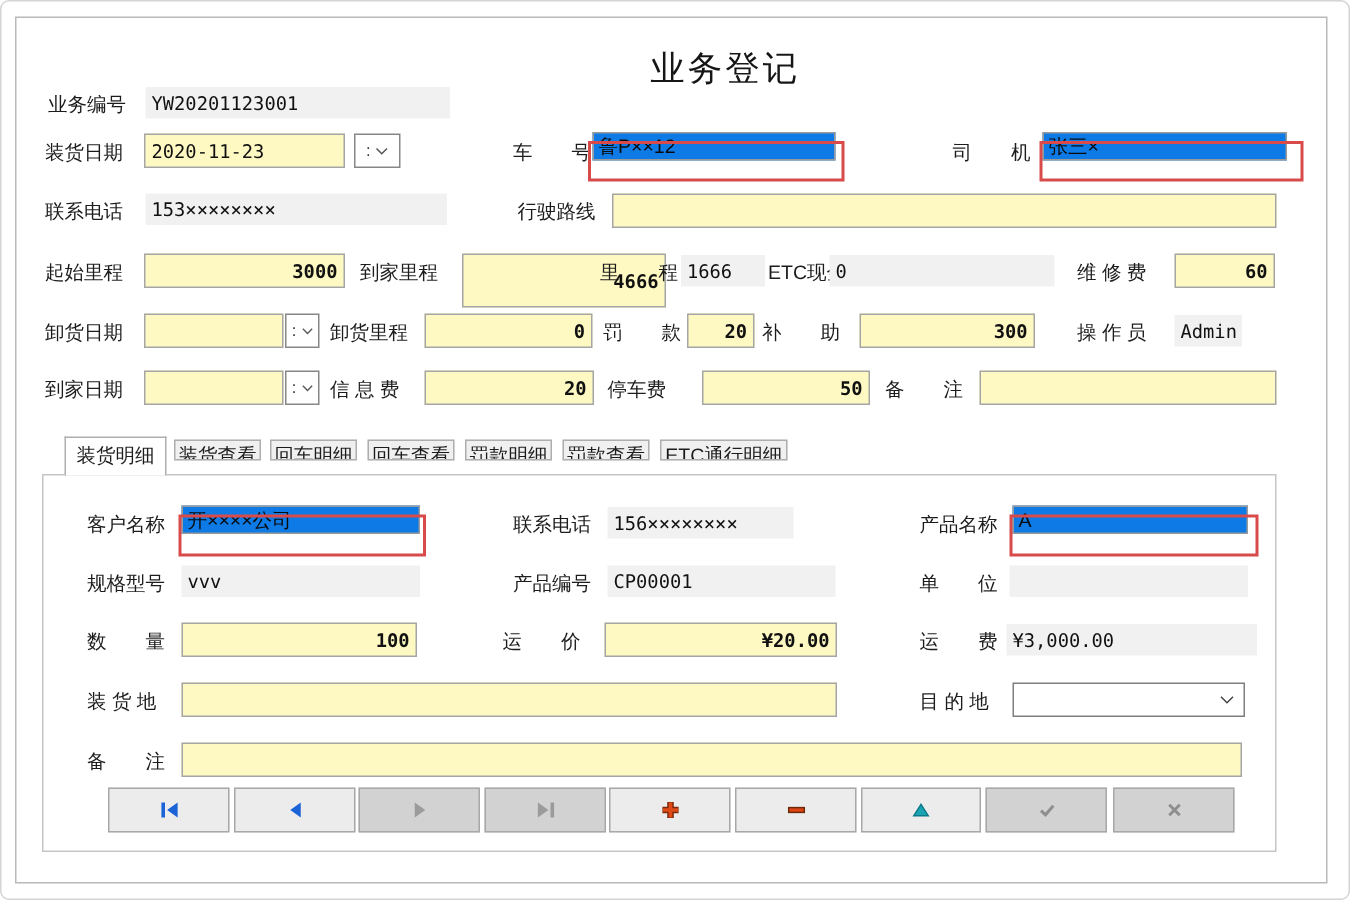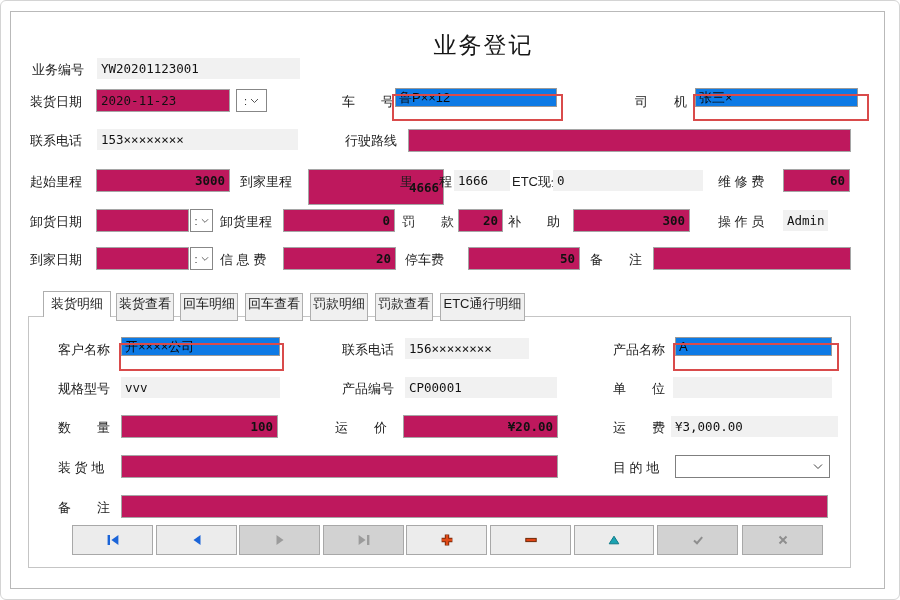--- a/index.html
+++ b/index.html
@@ -8,33 +8,33 @@
   .frame{position:absolute;left:0;top:0;width:898px;height:598px;
          border:1px solid #d4d4d4;border-radius:6px;}
   .win{position:absolute;left:10px;top:11px;width:873px;height:576px;
        border:1px solid #b9b9b9;background:#fff;}
   .title{position:absolute;left:10px;top:30px;width:873px;text-align:center;
          font-size:23px;color:#161616;letter-spacing:2px;margin-left:37px;}
   .lbl{position:absolute;font-size:13px;color:#1c1c1c;white-space:pre;line-height:16px;}
   .fld{position:absolute;box-sizing:border-box;font-size:12.5px;color:#111;
        font-family:"DejaVu Sans Mono",monospace;white-space:pre;overflow:hidden;
        display:flex;align-items:center;padding:0 4px;}
-  .green{background:#be185d;border:1px solid #a5a5a5;}
+  .green{background:#fef9c3;border:1px solid #a5a5a5;}
   .gray{background:#f1f1f1;}
   .num{justify-content:flex-end;font-weight:bold;}
   .combo{position:absolute;box-sizing:border-box;background:#0d7ae5;border:1px solid #9a9a9a;
          font-size:13px;color:#0a0a0a;display:flex;align-items:center;padding:0 3px;
          white-space:pre;overflow:hidden;}
   .redbox{position:absolute;border:2px solid #d94b4b;pointer-events:none;z-index:4;}
   .ddbtn{position:absolute;box-sizing:border-box;background:#fff;border:1px solid #878787;
          display:flex;align-items:center;justify-content:center;gap:3px;
          font-size:11px;color:#333;cursor:default;}
   .dropdown{position:absolute;box-sizing:border-box;background:#fff;border:1px solid #7f7f7f;
             display:flex;align-items:center;justify-content:flex-end;padding-right:6px;}
-  .tab{position:absolute;top:293px;height:28px;box-sizing:border-box;background:#f0f0f0;
+  .tab{position:absolute;top:293px;height:14px;box-sizing:border-box;background:#f0f0f0;
        border:1px solid #aeaeae;font-size:13px;text-align:center;line-height:20px;
        color:#1c1c1c;z-index:1;white-space:nowrap;overflow:hidden;}
   .tab.active{top:291px;height:26px;background:#fff;border-bottom:none;line-height:24px;z-index:3;}
   .panel{position:absolute;left:28px;top:316px;width:823px;height:252px;box-sizing:border-box;
          border:1px solid #c5c5c5;background:#fff;z-index:0;}
   .navbtn{position:absolute;top:525px;height:30px;box-sizing:border-box;z-index:2;
           border:1px solid #a8a8a8;background:#ececec;display:flex;align-items:center;
           justify-content:center;cursor:default;}
   .navbtn.dis{background:#d2d2d2;}
 </style>

